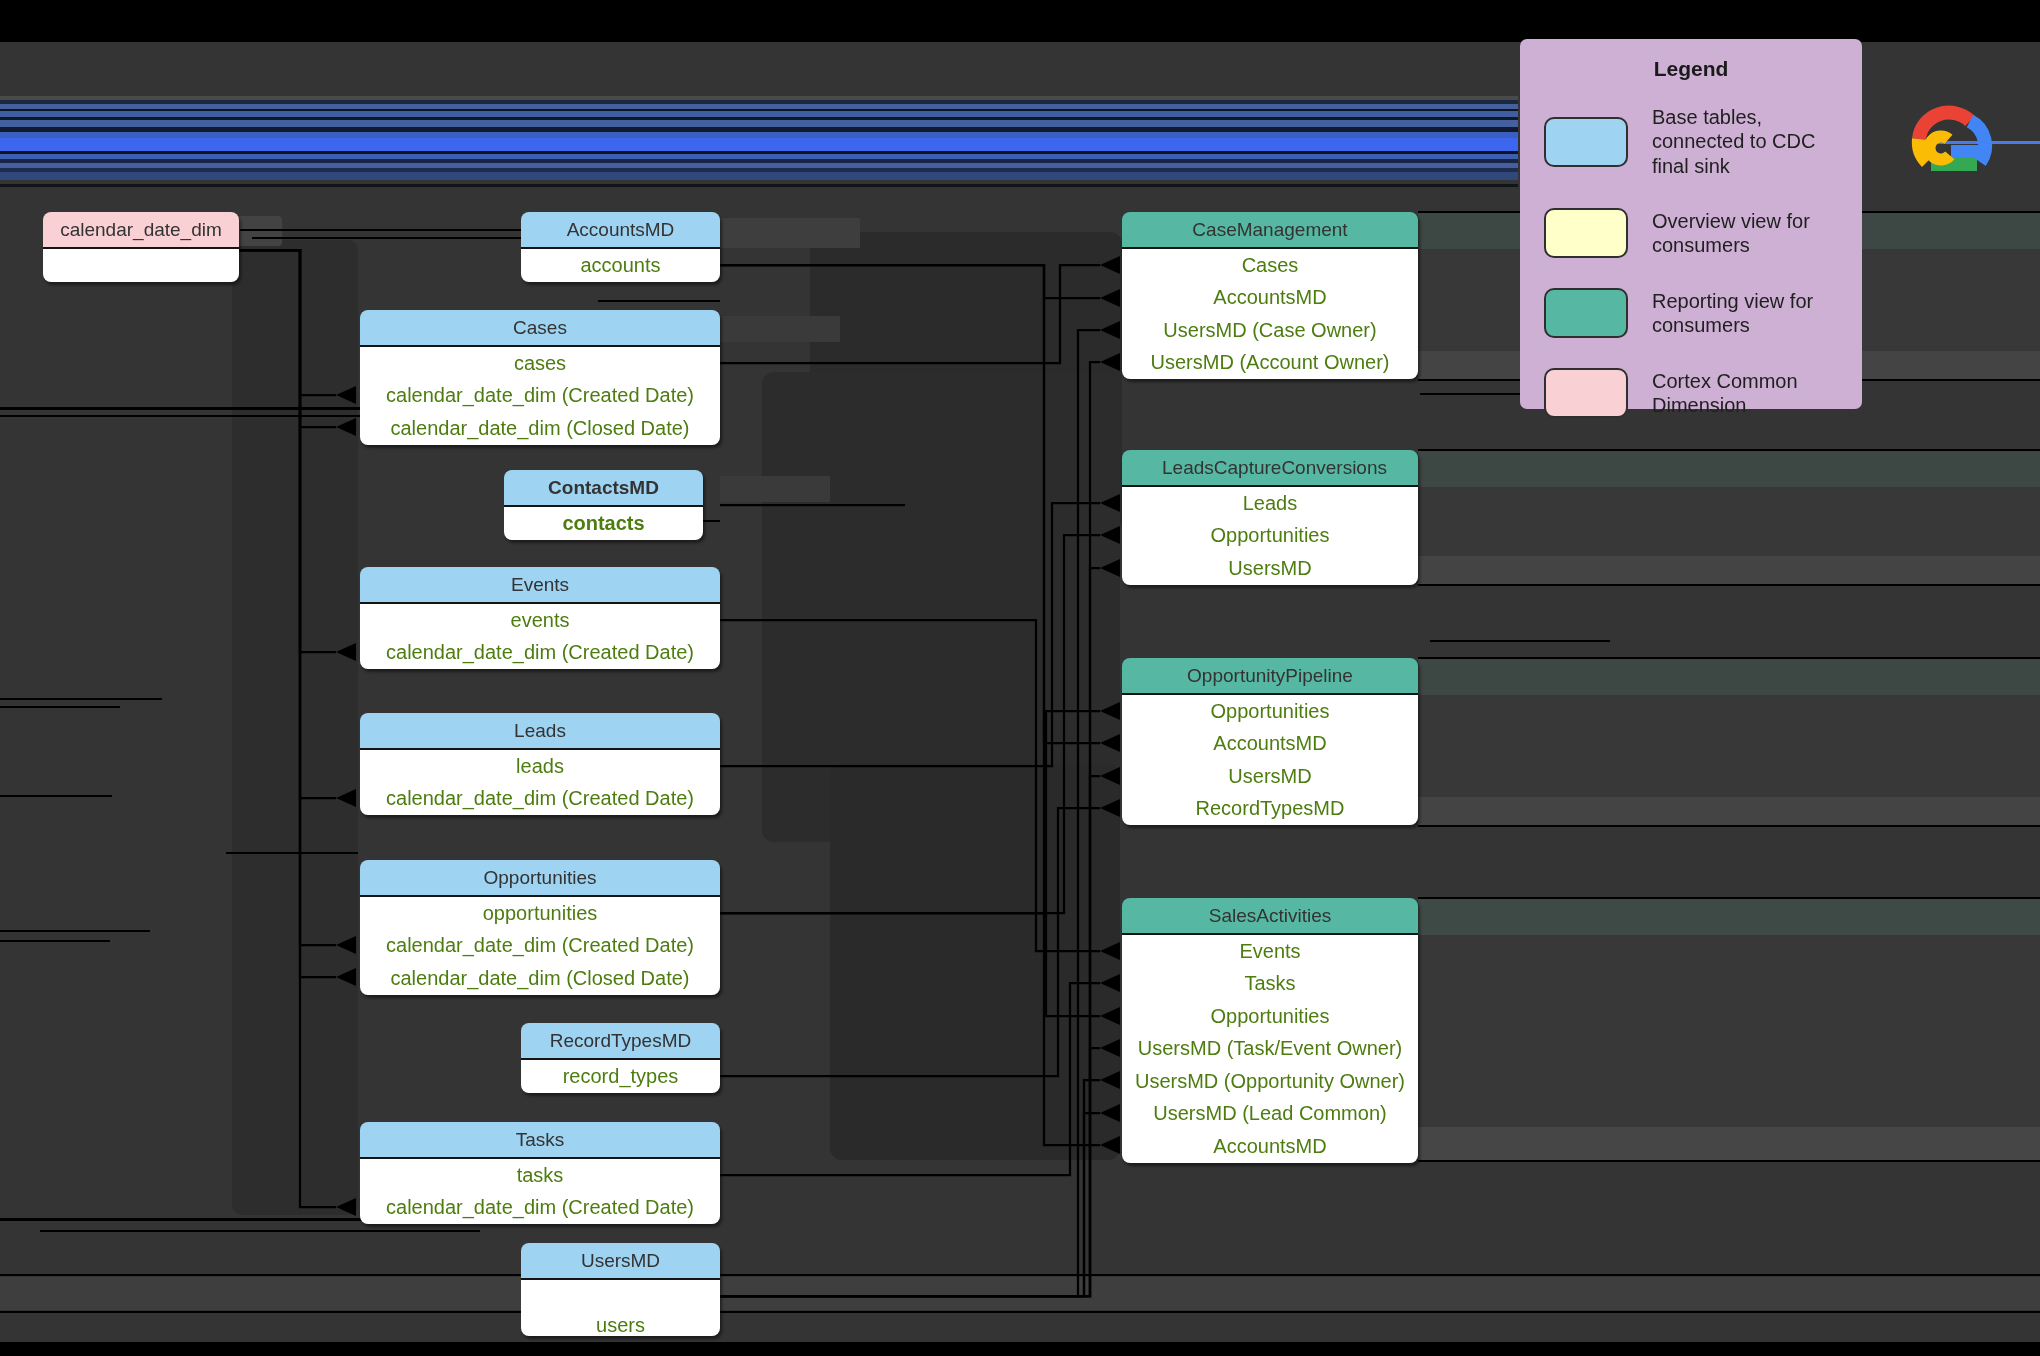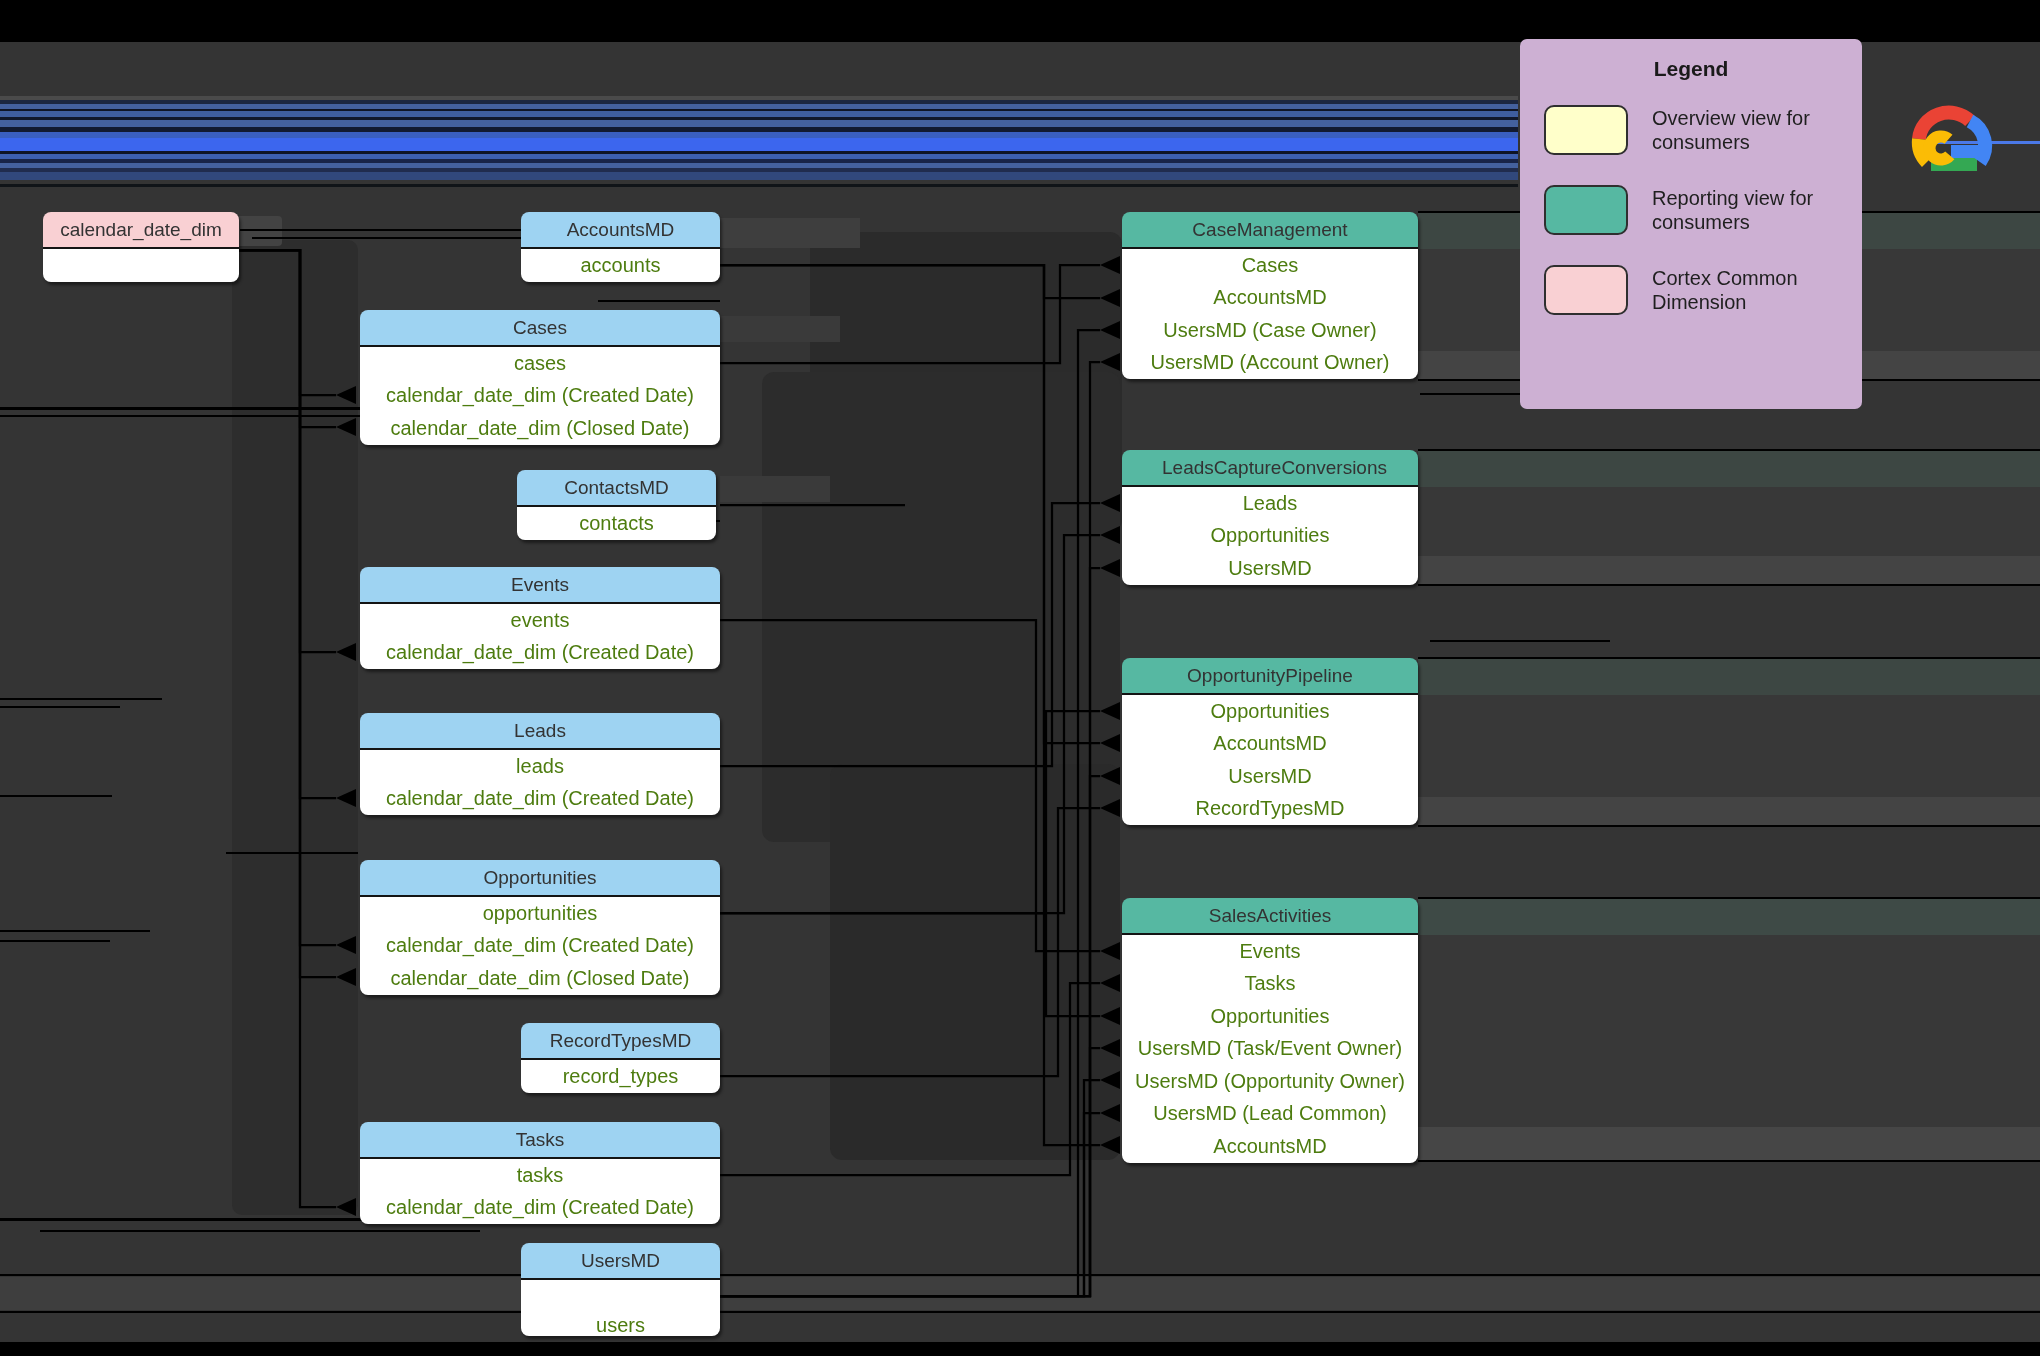--- a/index.html
+++ b/index.html
@@ -161,21 +161,21 @@
         </div>
       </div>
       <div class="tbl" style="left: 360px; top: 310px; width: 360px;">
         <div class="hd" style="height: 37px; background: rgb(158, 211, 242);">Cases</div>
         <div class="bd">
           <div class="rw" style="height: 32.5px;">cases</div>
           <div class="rw" style="height: 32.5px;">calendar_date_dim (Created Date)</div>
           <div class="rw" style="height: 32.5px;">calendar_date_dim (Closed Date)</div>
         </div>
       </div>
-      <div class="tbl" style="left: 517px; top: 470px; width: 199px;">
+      <div class="tbl" style="left: 504px; top: 470px; width: 199px; font-weight: bold;">
         <div class="hd" style="height: 37px; background: rgb(158, 211, 242);">ContactsMD</div>
         <div class="bd">
           <div class="rw" style="height: 32.5px;">contacts</div>
         </div>
       </div>
       <div class="tbl" style="left: 360px; top: 567px; width: 360px;">
         <div class="hd" style="height: 37px; background: rgb(158, 211, 242);">Events</div>
         <div class="bd">
           <div class="rw" style="height: 32.5px;">events</div>
           <div class="rw" style="height: 32.5px;">calendar_date_dim (Created Date)</div>
@@ -250,20 +250,24 @@
           <div class="rw" style="height: 32.5px;">UsersMD (Task/Event Owner)</div>
           <div class="rw" style="height: 32.5px;">UsersMD (Opportunity Owner)</div>
           <div class="rw" style="height: 32.5px;">UsersMD (Lead Common)</div>
           <div class="rw" style="height: 32.5px;">AccountsMD</div>
         </div>
       </div>
     </div>
 
   <div id="legend">
     <h3>Legend</h3>
+    <div class="litem">
+      <div class="sw" style="background: rgb(158, 211, 242);"></div>
+      <div class="ltext">Base tables, connected to CDC final sink</div>
+    </div>
     <div class="litem">
       <div class="sw" style="background: rgb(255, 255, 202);"></div>
       <div class="ltext">Overview view for consumers</div>
     </div>
     <div class="litem">
       <div class="sw" style="background: rgb(86, 184, 162);"></div>
       <div class="ltext">Reporting view for consumers</div>
     </div>
     <div class="litem">
       <div class="sw" style="background: rgb(249, 208, 211);"></div>

